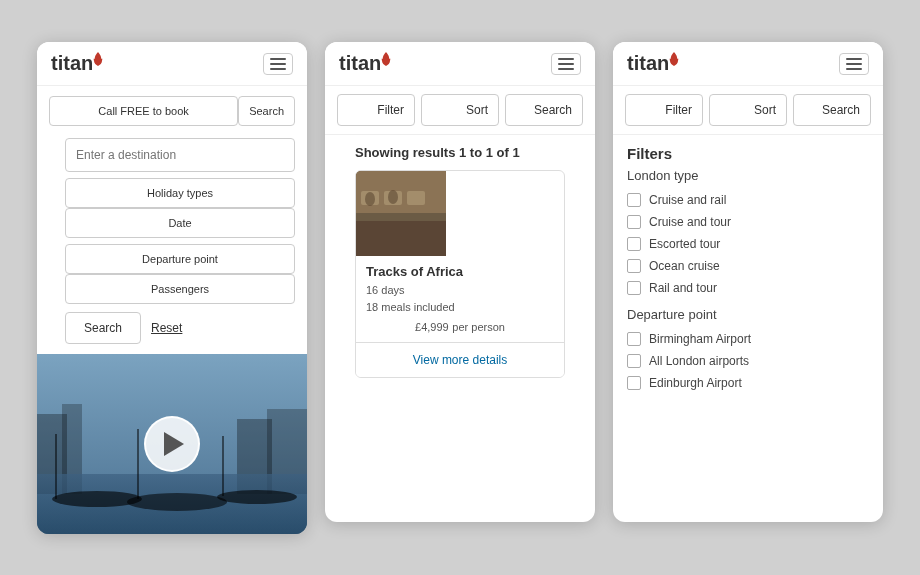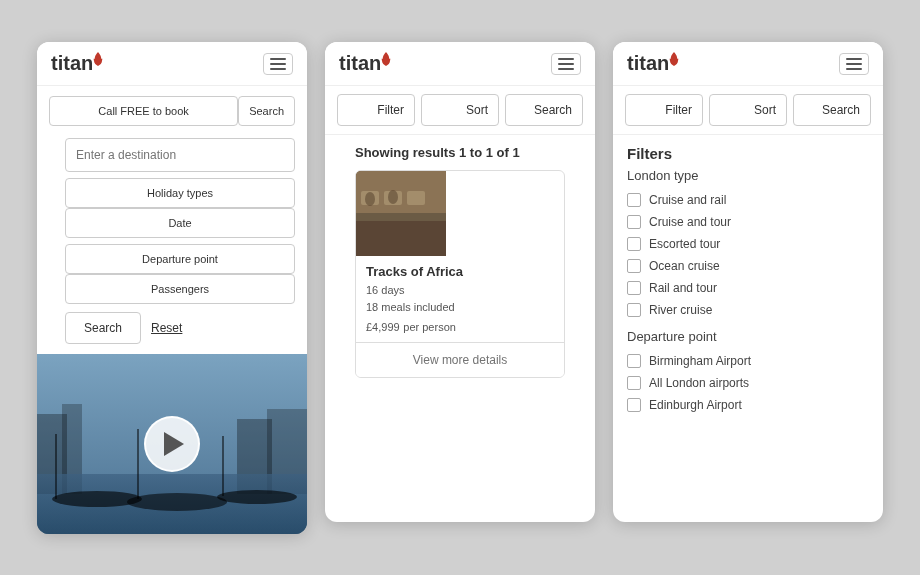--- a/index.html
+++ b/index.html
@@ -209,34 +209,35 @@
     .result-detail {
       font-size: 11px;
       color: #555;
       line-height: 1.6;
     }
     .result-price {
       font-size: 13px;
       font-weight: bold;
       color: #333;
       margin-top: 2px;
+      text-align: center;
     }
     .result-price span {
       font-size: 11px;
       font-weight: normal;
       color: #555;
     }
     .view-more-btn {
       width: 100%;
       padding: 10px;
       border: none;
       border-top: 1px solid #ddd;
       background: #fff;
       font-size: 12px;
-      color: #737373;
+      color: #0369a1;
       cursor: pointer;
       text-align: center;
     }
 
     
     .filters-body {
       padding: 10px 14px;
       flex: 1;
       overflow-y: auto;
     }
@@ -481,24 +482,20 @@
           <span class="filter-label">Escorted tour</span>
         </div>
         <div class="filter-item">
           <div class="filter-checkbox"></div>
           <span class="filter-label">Ocean cruise</span>
         </div>
         <div class="filter-item">
           <div class="filter-checkbox"></div>
           <span class="filter-label">Rail and tour</span>
         </div>
-        <div class="filter-item">
-          <div class="filter-checkbox"></div>
-          <span class="filter-label">River cruise</span>
-        </div>
       </div>
 
       <div class="departure-section">
         <div class="filter-section-title">Departure point</div>
 
         <div class="filter-item">
           <div class="filter-checkbox"></div>
           <span class="filter-label">Birmingham Airport</span>
         </div>
         <div class="filter-item">

